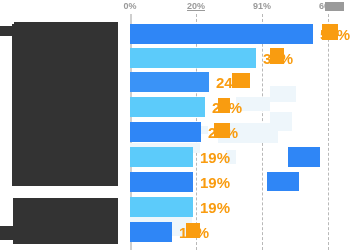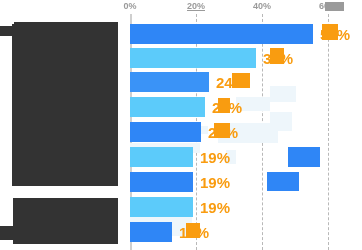--- a/index.html
+++ b/index.html
@@ -54,21 +54,21 @@
 
   <div class="plot">
 
     <div class="gridline axis" style="left:0px;"></div>
     <div class="gridline" style="left:66px;"></div>
     <div class="gridline" style="left:132px;"></div>
     <div class="gridline" style="left:198px;"></div>
 
     <div class="tick-label" style="left:0px;">0%</div>
     <div class="tick-label" style="left:66px;text-decoration:underline;">20%</div>
-    <div class="tick-label" style="left:132px;">40%</div>
+    <div class="tick-label" style="left:132px;">91%</div>
     <div class="tick-label" style="left:198px;">60%</div>
 
     <div class="redact-pale" style="left:140px;top:86px;width:26px;height:16px;"></div>
     <div class="redact-pale" style="left:106px;top:97px;width:34px;height:14px;"></div>
     <div class="redact-pale" style="left:140px;top:112px;width:22px;height:19px;"></div>
     <div class="redact-pale" style="left:0px;top:126px;width:78px;height:8px;"></div>
     <div class="redact-pale" style="left:88px;top:123px;width:60px;height:20px;"></div>
     <div class="redact-pale" style="left:0px;top:143px;width:70px;height:10px;"></div>
     <div class="redact-pale" style="left:96px;top:150px;width:10px;height:14px;"></div>
     <div class="redact-pale" style="left:0px;top:216px;width:62px;height:20px;"></div>

